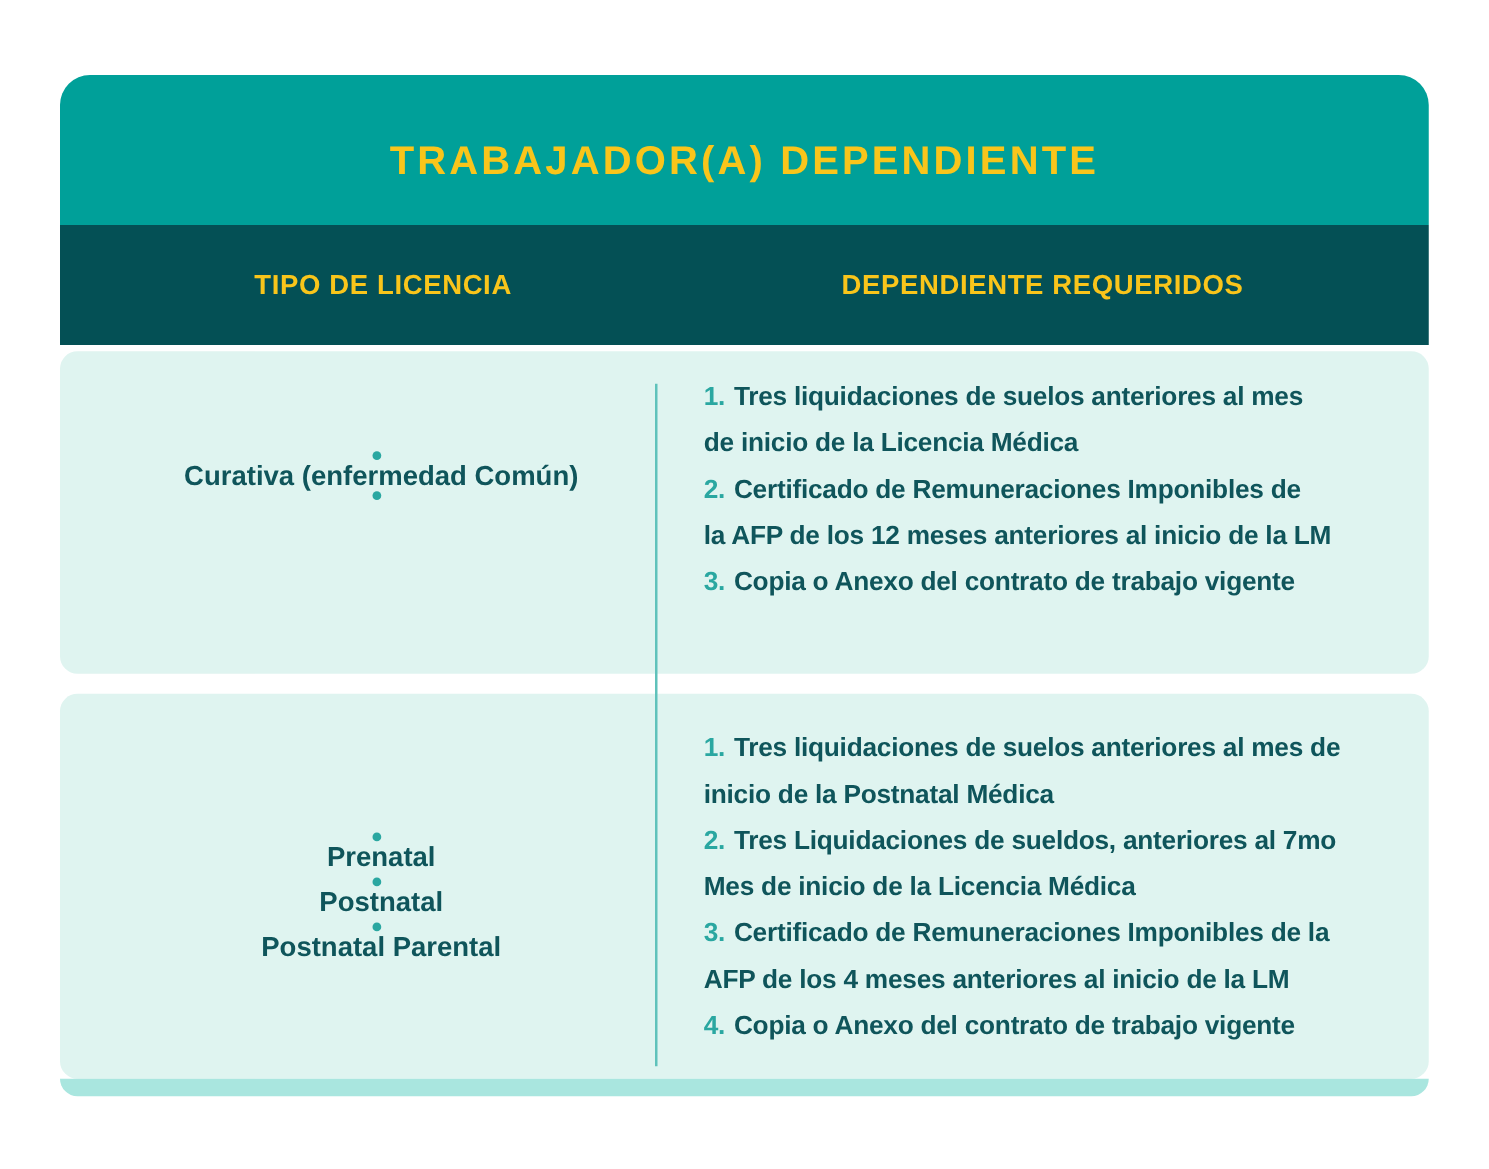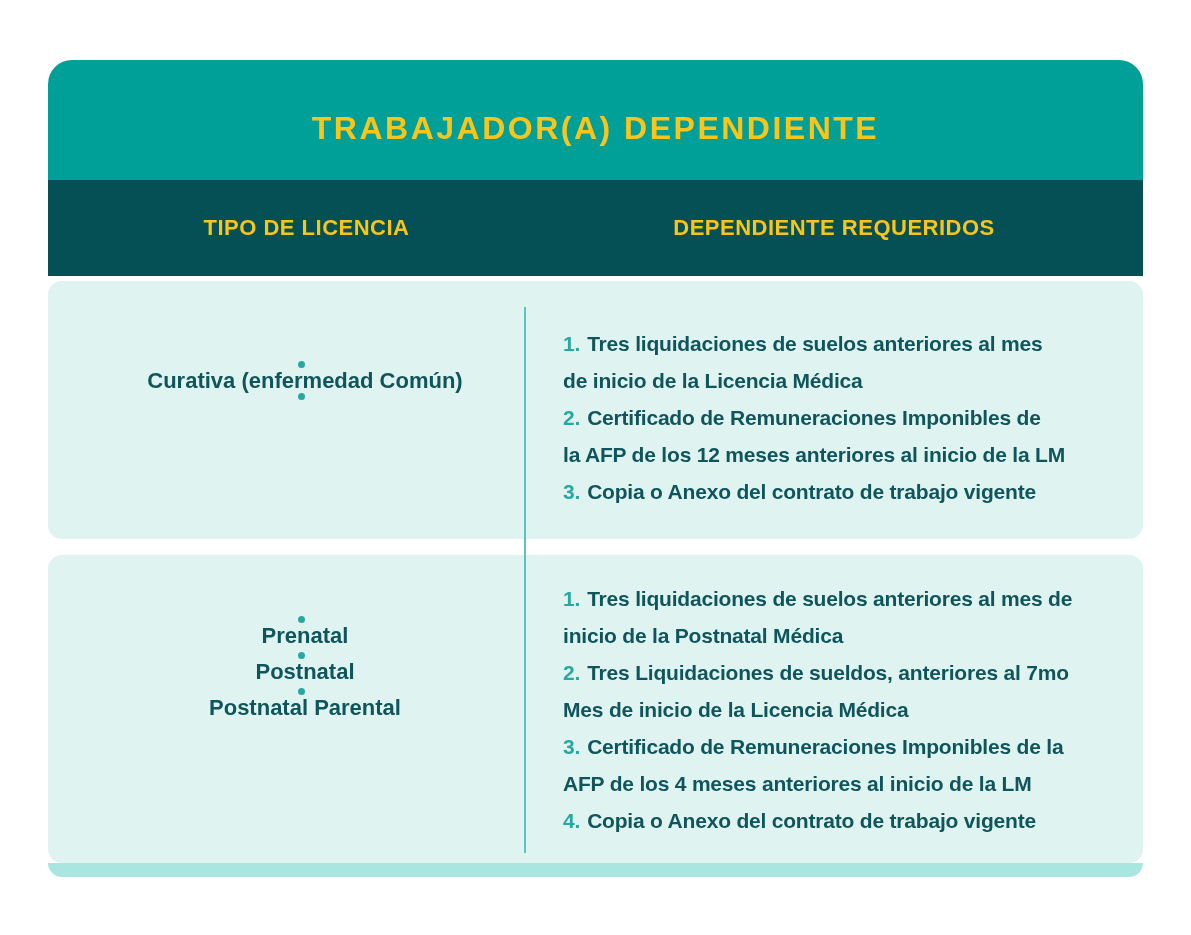--- a/index.html
+++ b/index.html
@@ -62,22 +62,22 @@
     width: 100%;
     background: #DFF4F0;
     border-radius: 14px;
     display: flex;
   }
   .row-1 { top: 221px; height: 258px; }
   .row-2 { top: 495px; height: 308px; }
   .cell-left { width: 477px; }
   .cell-right { flex: 1; padding-left: 38px; }
   .row-1 .cell-left { padding: 80px 0 0 37px; }
-  .row-1 .cell-right { padding-top: 44px; }
-  .row-2 .cell-left { padding: 61px 0 0 37px; }
+  .row-1 .cell-right { padding-top: 18px; }
+  .row-2 .cell-left { padding: 111px 0 0 37px; }
   .row-2 .cell-right { padding-top: 25px; }
   .license-list { list-style: none; }
   .license-list li {
     display: flex;
     align-items: center;
     color: #0F555B;
     font-size: 22px;
     font-weight: 700;
     white-space: nowrap;
     flex-direction: column;

